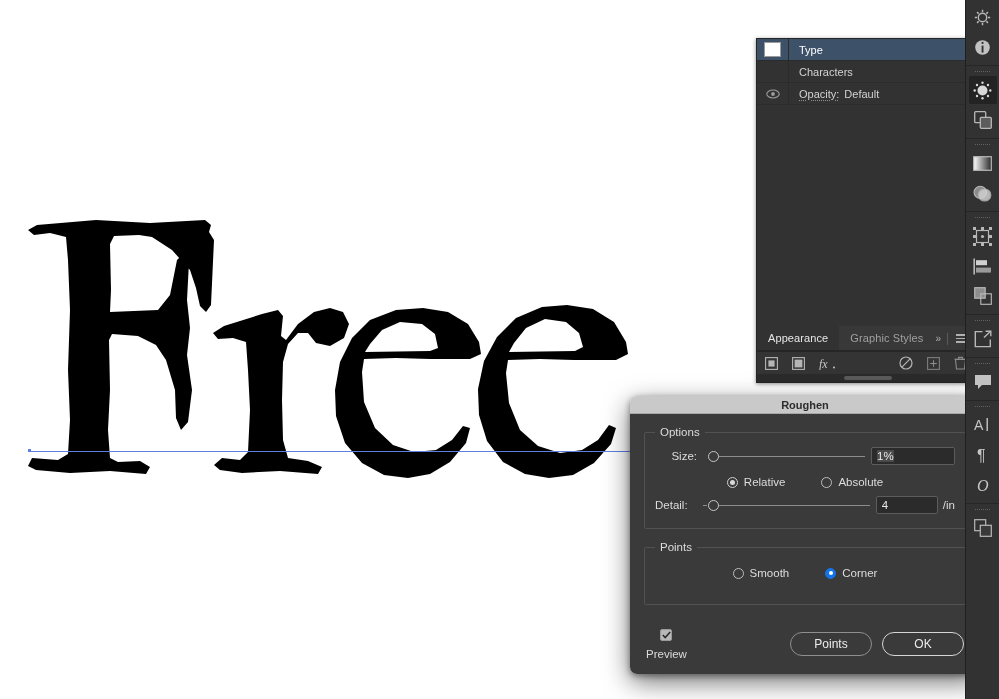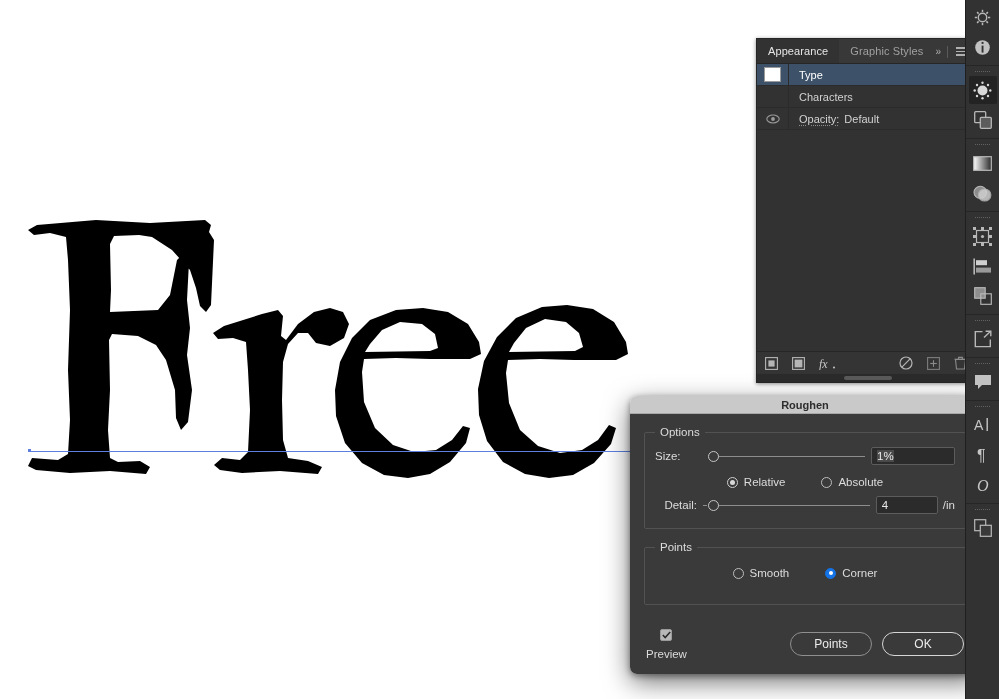--- a/index.html
+++ b/index.html
@@ -234,38 +234,20 @@
         </g>
       </svg>
     </div>
 
     <div id="baseline"></div>
     <div class="anchor-pt" style="left:28px; top:449px;"></div>
   </div>
 
   <div id="appearance">
 
-    <div id="ap-tabs">
-      <div class="ap-tab active">
-        <span>Appearance</span>
-      </div>
-      <div class="ap-tab">
-        <span>Graphic Styles</span>
-      </div>
-      <div id="ap-tab-tools">
-        <span class="ap-chev">»</span>
-        <span class="ap-sep"></span>
-        <span class="ap-burger">
-            <i></i>
-            <i></i>
-            <i></i>
-          </span>
-      </div>
-    </div>
-
     <div id="ap-list">
 
       <div class="ap-row selected">
         <div class="ap-swatch-cell">
           <div class="ap-swatch"></div>
         </div>
         <div class="ap-label">Type</div>
       </div>
 
       <div class="ap-row">
@@ -279,20 +261,38 @@
             <ellipse cx="7" cy="5" rx="6.2" ry="4" fill="none" stroke="#9c9c9c" stroke-width="1.1"></ellipse>
             <circle cx="7" cy="5" r="1.9" fill="#9c9c9c"></circle>
           </svg>
         </div>
         <div class="ap-label underlined">Opacity:</div>
         <div class="ap-opacity-val">Default</div>
       </div>
 
     </div>
 
+    <div id="ap-tabs">
+      <div class="ap-tab active">
+        <span>Appearance</span>
+      </div>
+      <div class="ap-tab">
+        <span>Graphic Styles</span>
+      </div>
+      <div id="ap-tab-tools">
+        <span class="ap-chev">»</span>
+        <span class="ap-sep"></span>
+        <span class="ap-burger">
+            <i></i>
+            <i></i>
+            <i></i>
+          </span>
+      </div>
+    </div>
+
     <div id="ap-footer">
       <span class="fbtn">
         <svg width="13" height="13" viewBox="0 0 13 13">
           <rect x="0.6" y="0.6" width="11.8" height="11.8" fill="none" stroke="#b5b5b5" stroke-width="1.1"></rect>
           <rect x="3.4" y="3.4" width="6.2" height="6.2" fill="#b5b5b5"></rect>
         </svg>
       </span>
       <span class="fbtn">
         <svg width="13" height="13" viewBox="0 0 13 13">
           <rect x="0.6" y="0.6" width="11.8" height="11.8" fill="none" stroke="#b5b5b5" stroke-width="1.1"></rect>
@@ -338,21 +338,21 @@
     <div id="dlg-title">
       <span>Roughen</span>
     </div>
 
     <div id="dlg-body">
 
       <fieldset class="group">
         <legend>Options</legend>
 
         <div class="row">
-          <span class="row-label" style="width:42px; text-align:left;">Size:</span>
+          <span class="row-label" style="width:42px; text-align:right;">Size:</span>
           <span class="slider">
             <span class="track"></span>
             <span class="knob"></span>
           </span>
           <span class="numfield" style="width:84px;">
             <span class="sel">1%</span>
           </span>
         </div>
 
         <div class="radio-row">
@@ -360,21 +360,21 @@
             <span class="rdot on-grey"></span>
             <span>Relative</span>
           </span>
           <span class="radio">
             <span class="rdot"></span>
             <span>Absolute</span>
           </span>
         </div>
 
         <div class="row">
-          <span class="row-label" style="width:42px; text-align:right;">Detail:</span>
+          <span class="row-label" style="width:42px; ">Detail:</span>
           <span class="slider">
             <span class="track"></span>
             <span class="tick"></span>
             <span class="knob"></span>
           </span>
           <span class="numfield" style="width:62px;">
             <span>4</span>
           </span>
           <span class="unit">/in</span>
         </div>

